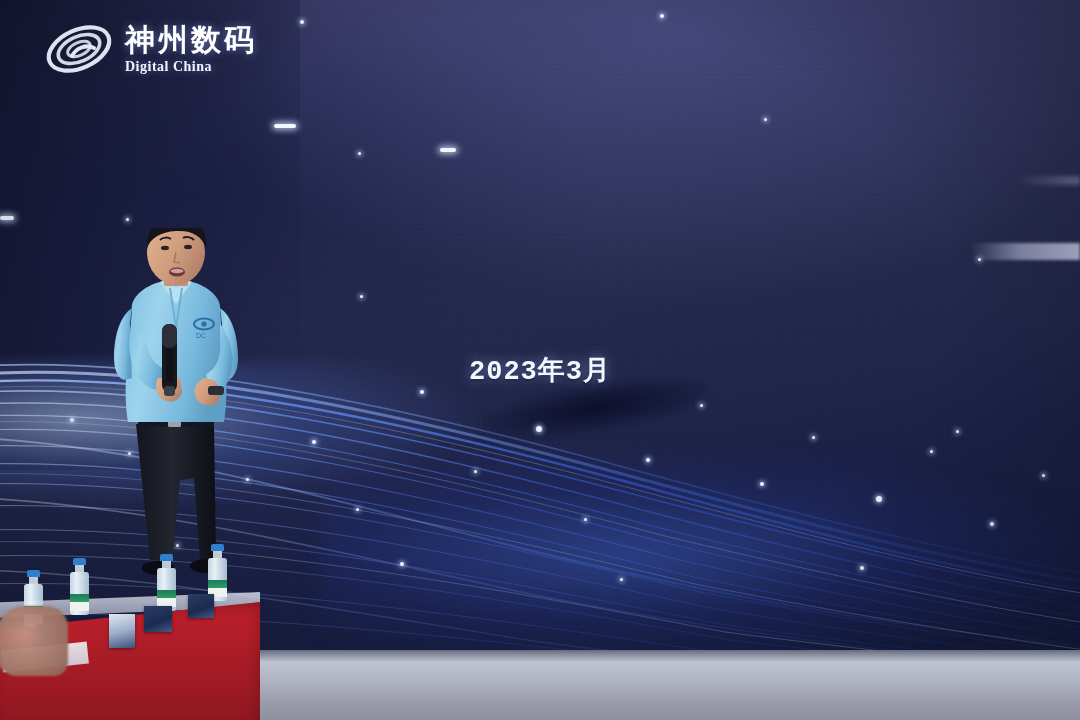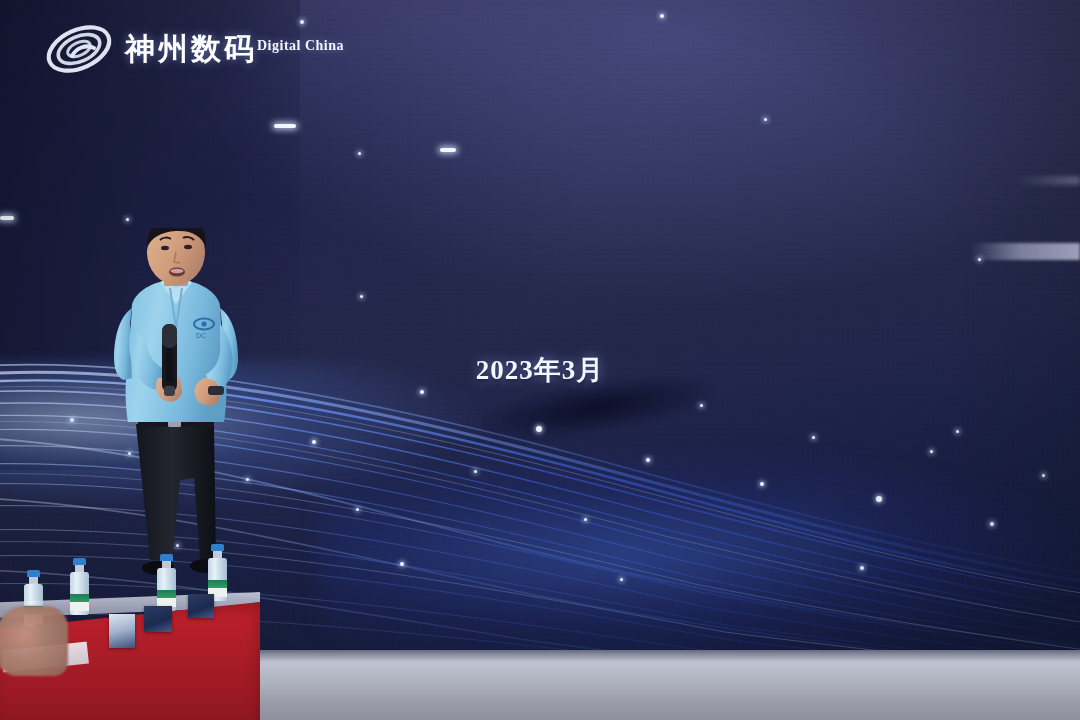--- a/index.html
+++ b/index.html
@@ -83,36 +83,36 @@
   .slide-title{
     position:absolute; left:0; top:184px; width:1080px; text-align:center;
     font-size:47px; font-weight:700; letter-spacing:2px; color:#ffffff;
     font-family:"DejaVu Sans","Liberation Sans",sans-serif;
     text-shadow:0 0 16px rgba(150,180,255,.65), 0 0 34px rgba(90,130,235,.45), 0 2px 3px rgba(0,0,0,.55);
     white-space:nowrap;
   }
   .slide-date{
     position:absolute; left:0; top:352px; width:1080px; text-align:center;
     font-size:27px; font-weight:700; color:#f4f7ff; letter-spacing:1px;
-    font-family:Liberation Serif, serif;
+    font-family:Liberation Mono, monospace;
     text-shadow:0 0 12px rgba(150,180,255,.6), 0 2px 3px rgba(0,0,0,.5);
     white-space:nowrap;
   }
   .slide-company{
     position:absolute; left:0; top:457px; width:1080px; text-align:center;
     font-size:31px; font-weight:700; color:#ffffff; letter-spacing:2px;
     font-family:"DejaVu Sans","Liberation Sans",sans-serif;
     text-shadow:0 0 14px rgba(160,190,255,.6), 0 2px 4px rgba(0,0,0,.55);
     white-space:nowrap;
   }
 
   
   .logo-dc{ position:absolute; left:42px; top:18px; display:flex; align-items:center; gap:9px; }
   .logo-dc .mark{ width:74px; height:62px; flex:0 0 auto; }
-  .logo-dc .txt{ display:flex; flex-direction:row; line-height:1; }
+  .logo-dc .txt{ display:flex; flex-direction:column; line-height:1; }
   .logo-dc .cn{
     font-size:30px; font-weight:700; color:#ffffff; letter-spacing:3px;
     font-family:"DejaVu Sans","Liberation Sans",sans-serif;
     text-shadow:0 0 9px rgba(160,185,255,.5);
   }
   .logo-dc .en{
     font-size:14px; font-weight:700; color:#f2f5ff; letter-spacing:.5px; margin-top:5px;
     font-family:"Liberation Serif","DejaVu Serif",serif;
     text-shadow:0 0 8px rgba(160,185,255,.45);
   }

